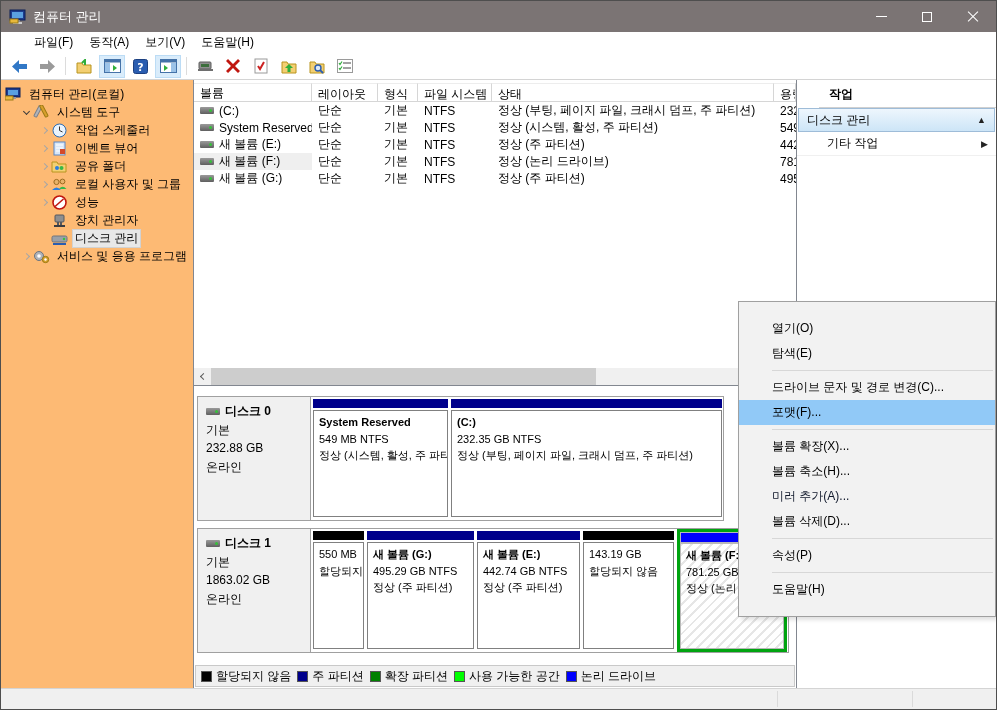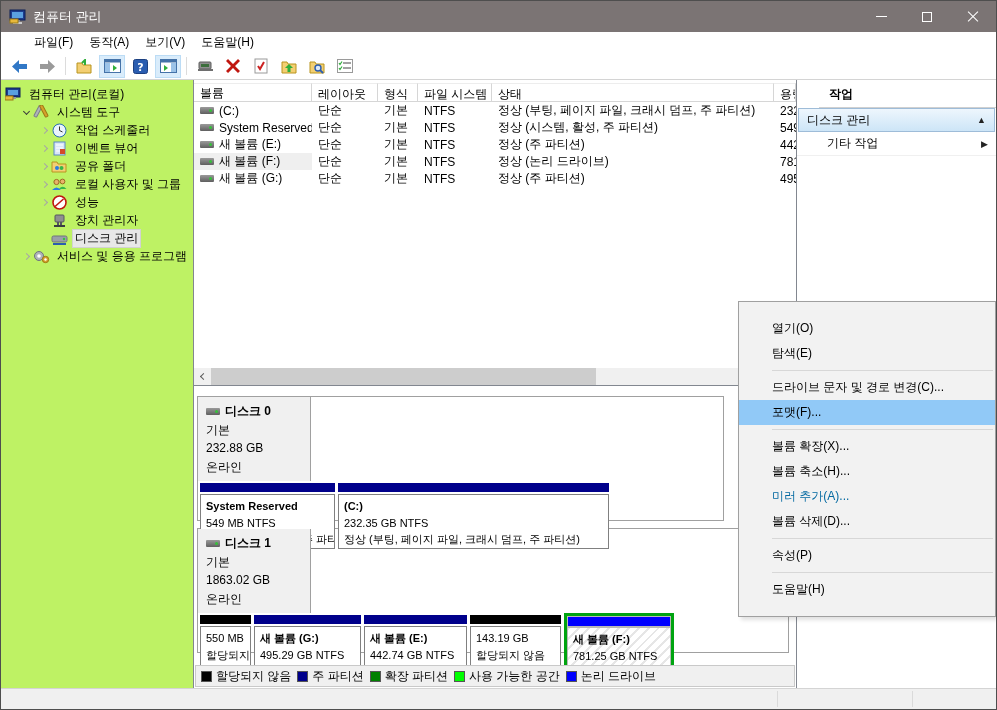--- a/index.html
+++ b/index.html
@@ -21,21 +21,21 @@
   
   .menubar { height:21px; background:#fff; display:flex; align-items:center; font-size:12px; padding-left:2px; flex:none;margin-left:23px; }
   .menubar .mitem { padding:2px 8px; }
   .toolbar { height:27px; background:#fff; border-bottom:1px solid #d4d4d4; display:flex; align-items:center; padding-left:4px; flex:none; }
   .tbtn { width:26px; height:23px; display:flex; align-items:center; justify-content:center; margin:0 1px; border:1px solid transparent; }
   .tbtn.hl { background:#d9ecfb; border-color:#bcdcf5; }
   .tsep { width:1px; height:18px; background:#dcdcdc; margin:0 4px; }
 
   
   .main { flex:1; display:flex; min-height:0; }
-  .tree-pane { width:193px; flex:none; background:#bef264; border-right:1px solid #828790; padding-top:5px; font-size:12px; overflow:hidden; }
+  .tree-pane { width:193px; flex:none; background:#fdba74; border-right:1px solid #828790; padding-top:5px; font-size:12px; overflow:hidden; }
   .center-pane { flex:1; min-width:0; display:flex; flex-direction:column; background:#fff; }
   .actions-pane { width:200px; flex:none; background:#fff; border-left:1px solid #828790; font-size:12px; }
 
   
   .ti { display:flex; align-items:center; height:18px; white-space:nowrap; }
   .ti .exp { width:14px; flex:none; display:flex; align-items:center; justify-content:center; }
   .chev-c { width:5px; height:5px; border-top:1px solid #a6a6a6; border-right:1px solid #a6a6a6; transform:rotate(45deg); }
   .chev-o { width:5px; height:5px; border-top:1px solid #3c3c3c; border-right:1px solid #3c3c3c; transform:rotate(135deg); margin-top:-2px; }
   .ti .ticon { width:17px; height:15px; flex:none; margin-right:4px; }
   .ti.lvl0 { padding-left:4px; } .ti.lvl1 { padding-left:18px;text-align:right; } .ti.lvl2 { padding-left:36px; }
@@ -58,21 +58,21 @@
 
   
   .hscroll { height:17px; flex:none; background:#f0f0f0; display:flex; align-items:stretch; }
   .sb-btn { width:17px; flex:none; display:flex; align-items:center; justify-content:center; }
   .sb-arrow-l { width:5px; height:5px; border-left:1px solid #5a5a5a; border-bottom:1px solid #5a5a5a; transform:rotate(45deg); margin-left:2px; }
   .sb-arrow-r { width:5px; height:5px; border-right:1px solid #5a5a5a; border-top:1px solid #5a5a5a; transform:rotate(45deg); margin-right:2px; }
   .sb-thumb { width:385px; background:#cdcdcd; }
 
   
   .graph-pane { flex:1; position:relative; background:#fff; padding:10px 0 0 3px; overflow:hidden; }
-  .disk-block { display:flex; border:1px solid #a0a0a0; background:#fff; height:125px; margin-bottom:7px;flex-direction:column; }
+  .disk-block { display:flex; border:1px solid #a0a0a0; background:#fff; height:125px; margin-bottom:7px; }
   .disk-hdr { width:113px; flex:none; background:#f0f0f0; border-right:1px solid #a0a0a0; padding:5px 8px; font-size:12px; line-height:1.55; }
   .disk-hdr .dh-title { display:flex; align-items:center; font-weight:bold; }
   .parts { flex:1; display:flex; gap:3px; padding:0 2px; min-width:0; }
   .part { display:flex; flex-direction:column; flex:none; padding:2px 0 3px; }
   .pbar { height:9px; margin-bottom:2px; flex:none; }
   .pbar.primary { background:#00008b; } .pbar.logical { background:#0000ff; } .pbar.unalloc { background:#000; }
   .pbody { flex:1; border:1px solid #808080; background:#fff; padding:3px 5px 0; font-size:11px; line-height:1.5; overflow:hidden; white-space:nowrap; }
   .pname { font-weight:bold; }
   .part.sel { border:3px solid #00a410; padding:0; background:#b9b9b9; }
   .part.sel .pbar { margin:1px 1px 2px; }
@@ -92,21 +92,21 @@
   .ap-item .arrow { margin-left:auto; font-size:9px; color:#222; }
 
   
   .statusbar { height:21px; flex:none; background:#f0f0f0; border-top:1px solid #d4d4d4; position:relative; }
   .st-sep { position:absolute; top:2px; bottom:2px; width:1px; background:#dadada; }
 
   
   .ctxmenu { position:absolute; left:737px; top:300px; width:258px; background:#f2f2f2; border:1px solid #a0a0a0; padding:14px 0; z-index:50; font-size:12px; box-shadow:3px 3px 4px rgba(0,0,0,.12); }
   .mi { height:25px; display:flex; align-items:center; padding-left:33px; white-space:nowrap; }
   .mi.hl { background:#91c9f7; }
-  .mi.dis { color:#0369a1; }
+  .mi.dis { color:#0f172a; }
   .msep { height:1px; background:#d7d7d7; margin:4px 2px 4px 33px; }
 </style>
 </head>
 <body>
 
 <div class="window">
 
   <div class="titlebar">
     <svg class="appicon" viewBox="0 0 18 16">
       <rect x="1" y="1" width="15" height="10" fill="#1d3c8f" stroke="#0c1f55"></rect>

